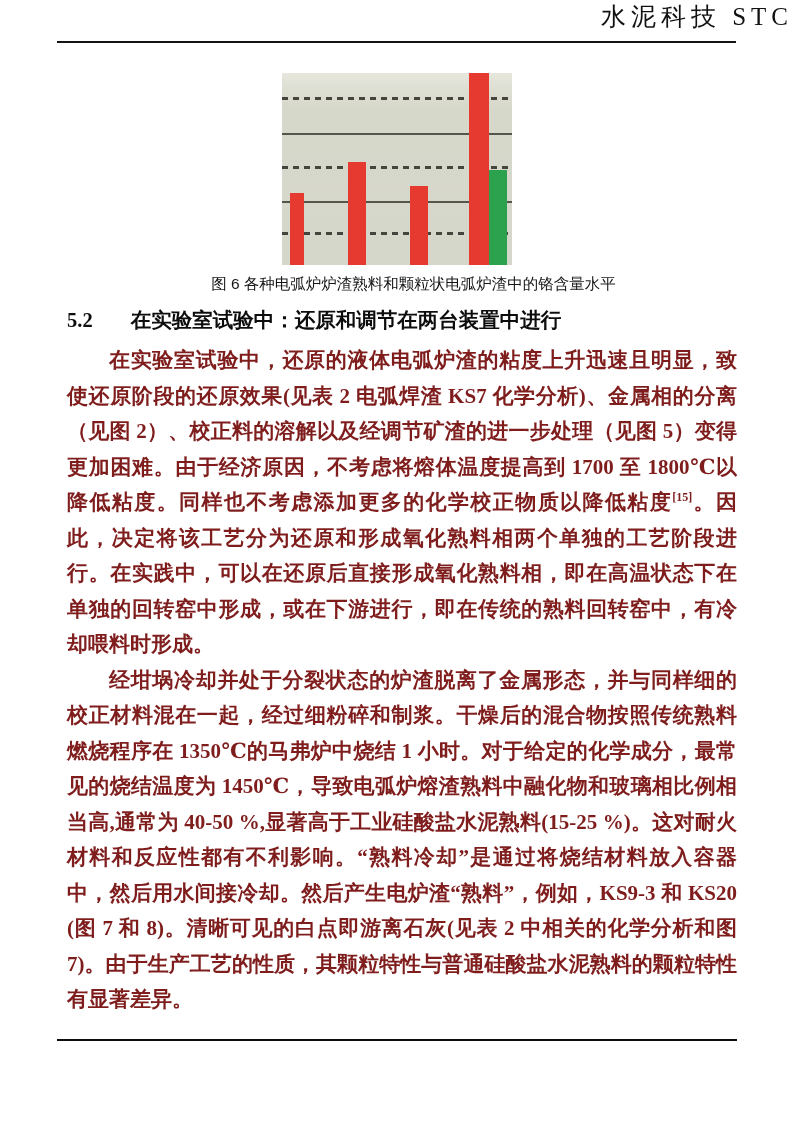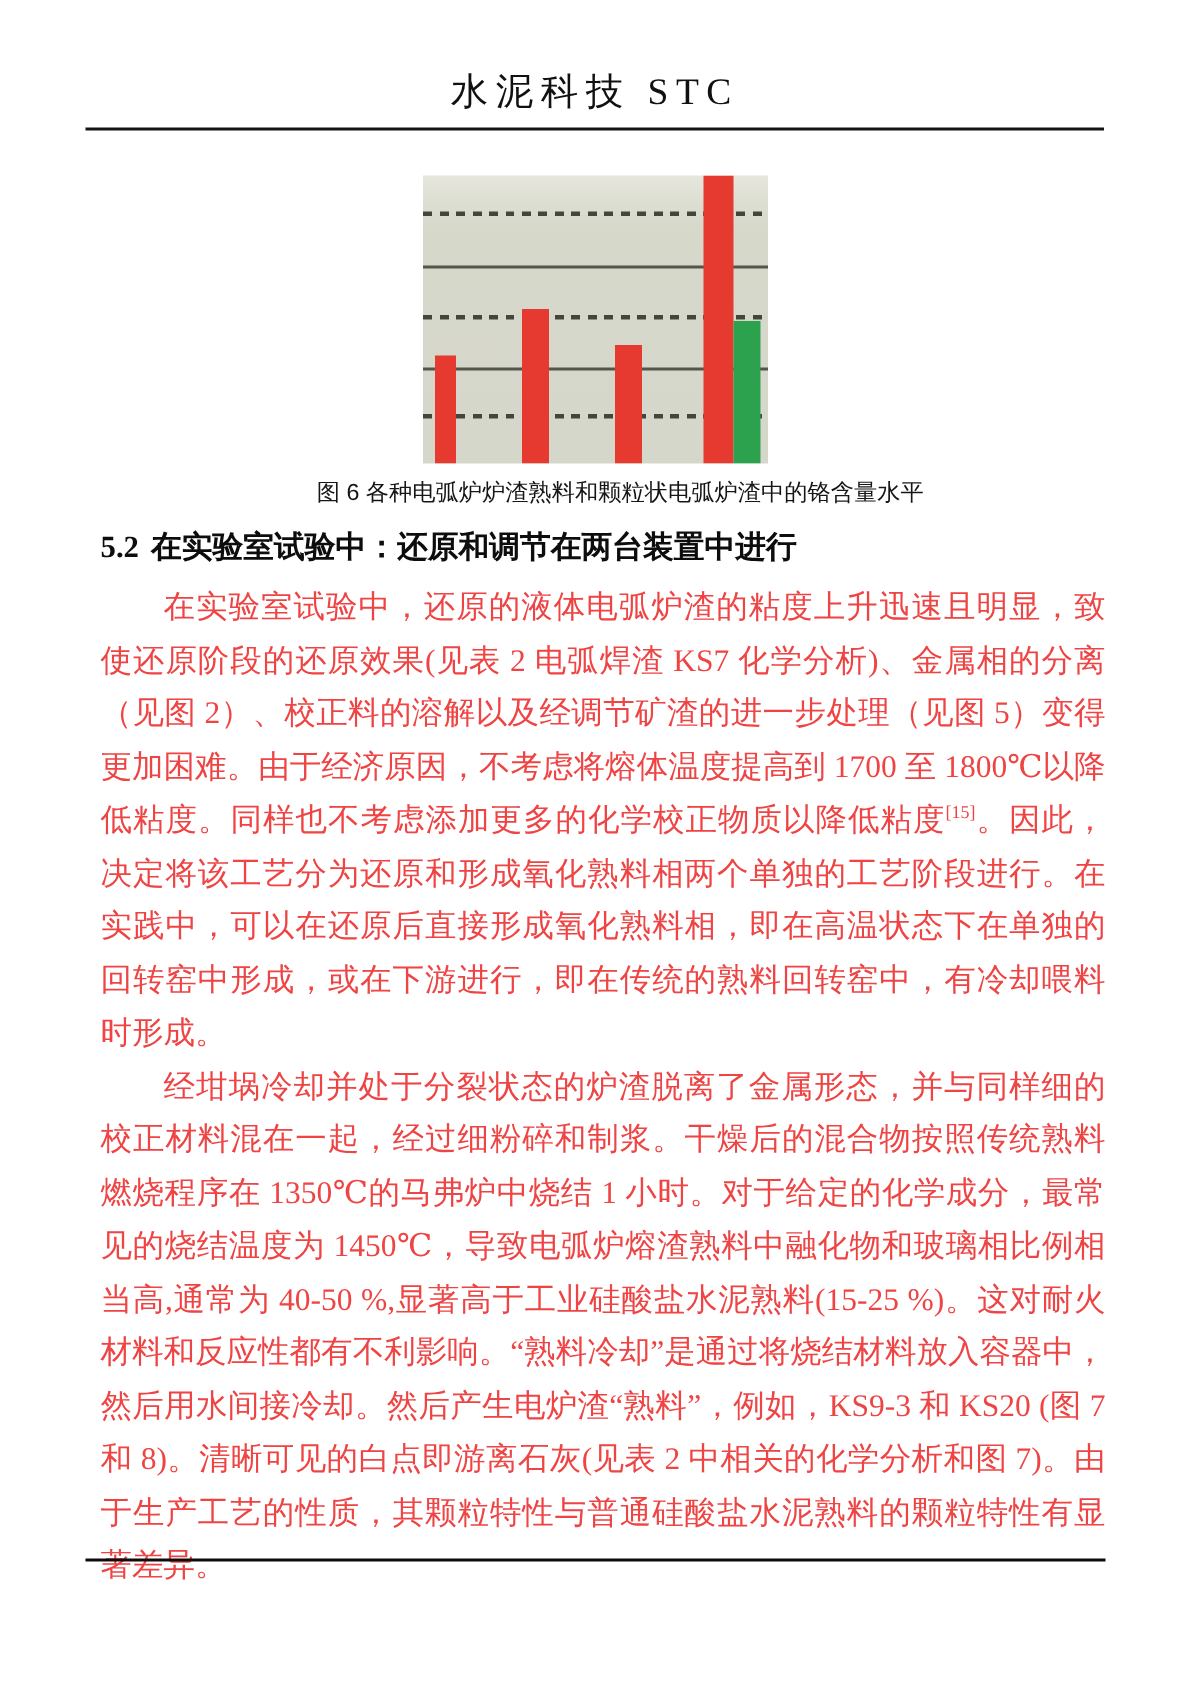--- a/index.html
+++ b/index.html
@@ -5,22 +5,21 @@
   html,body{margin:0;padding:0;background:#ffffff;}
   .page{
     position:relative;
     width:793px;height:1122px;
     background:#ffffff;
     font-family:"Liberation Serif","DejaVu Serif",serif;
     color:#1a1a1a;
     overflow:hidden;
   }
   .header-title{
-    padding-top:44px;
-    text-align:center;
+    text-align:right;
     font-size:25px;
     letter-spacing:5px;
     color:#111;
   }
   .header-rule{
     margin:8px 57px 0 57px;
     border-top:2.5px solid #141414;
     height:0;
   }
   .figure-chart{
@@ -53,30 +52,31 @@
   }
   .section-heading{
     margin:11px 56px 0 67px;
     font-weight:bold;
     font-size:20.5px;
     color:#0d0d0d;
     white-space:nowrap;
   }
   .section-heading .sec-num{
     display:inline-block;
-    margin-right:8px;
+    margin-right:38px;
     font-family:"Liberation Serif","DejaVu Serif",serif;
   }
   .body-text{
     margin:9px 56px 0 67px;
     font-size:21px;
     line-height:35.5px;
     text-align:justify;
     text-justify:inter-ideograph;
-    color:#ef4444;
+    color:#7f1d1d;
+    font-weight:bold;
   }
   .body-text p{
     margin:0;
     text-indent:2em;
   }
   sup.ref{
     font-size:12px;
     line-height:0;
     vertical-align:super;
   }

